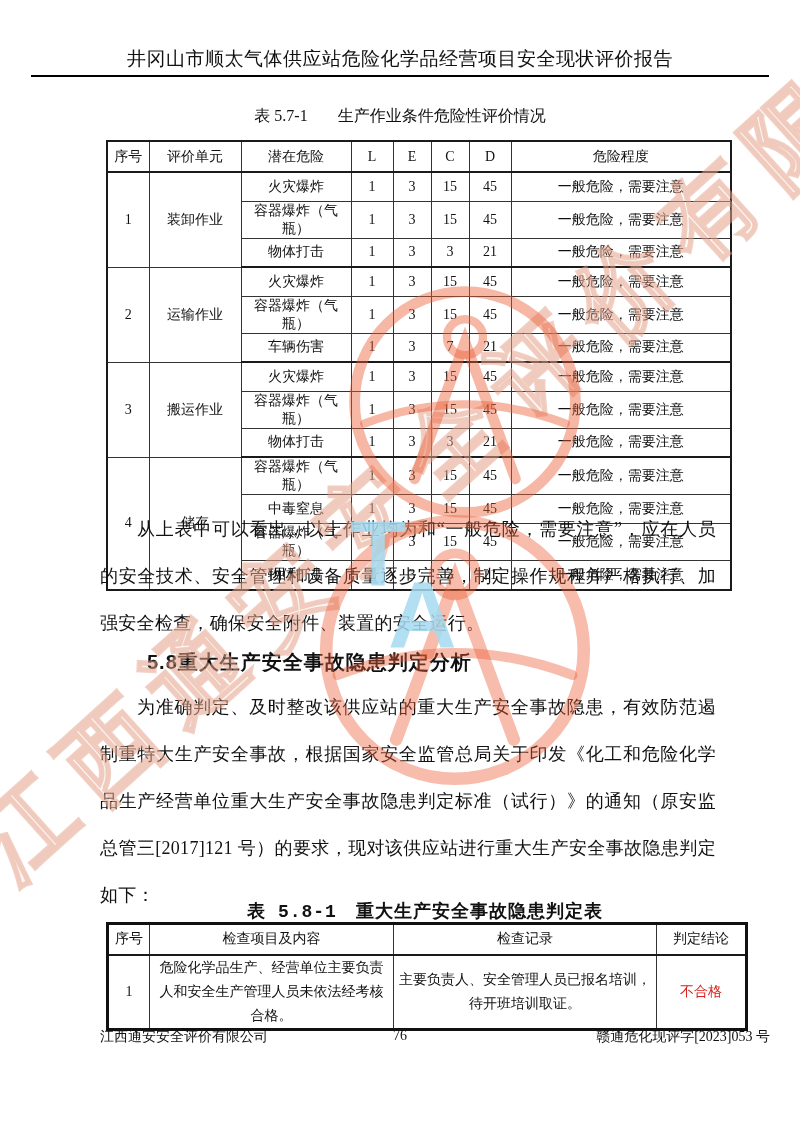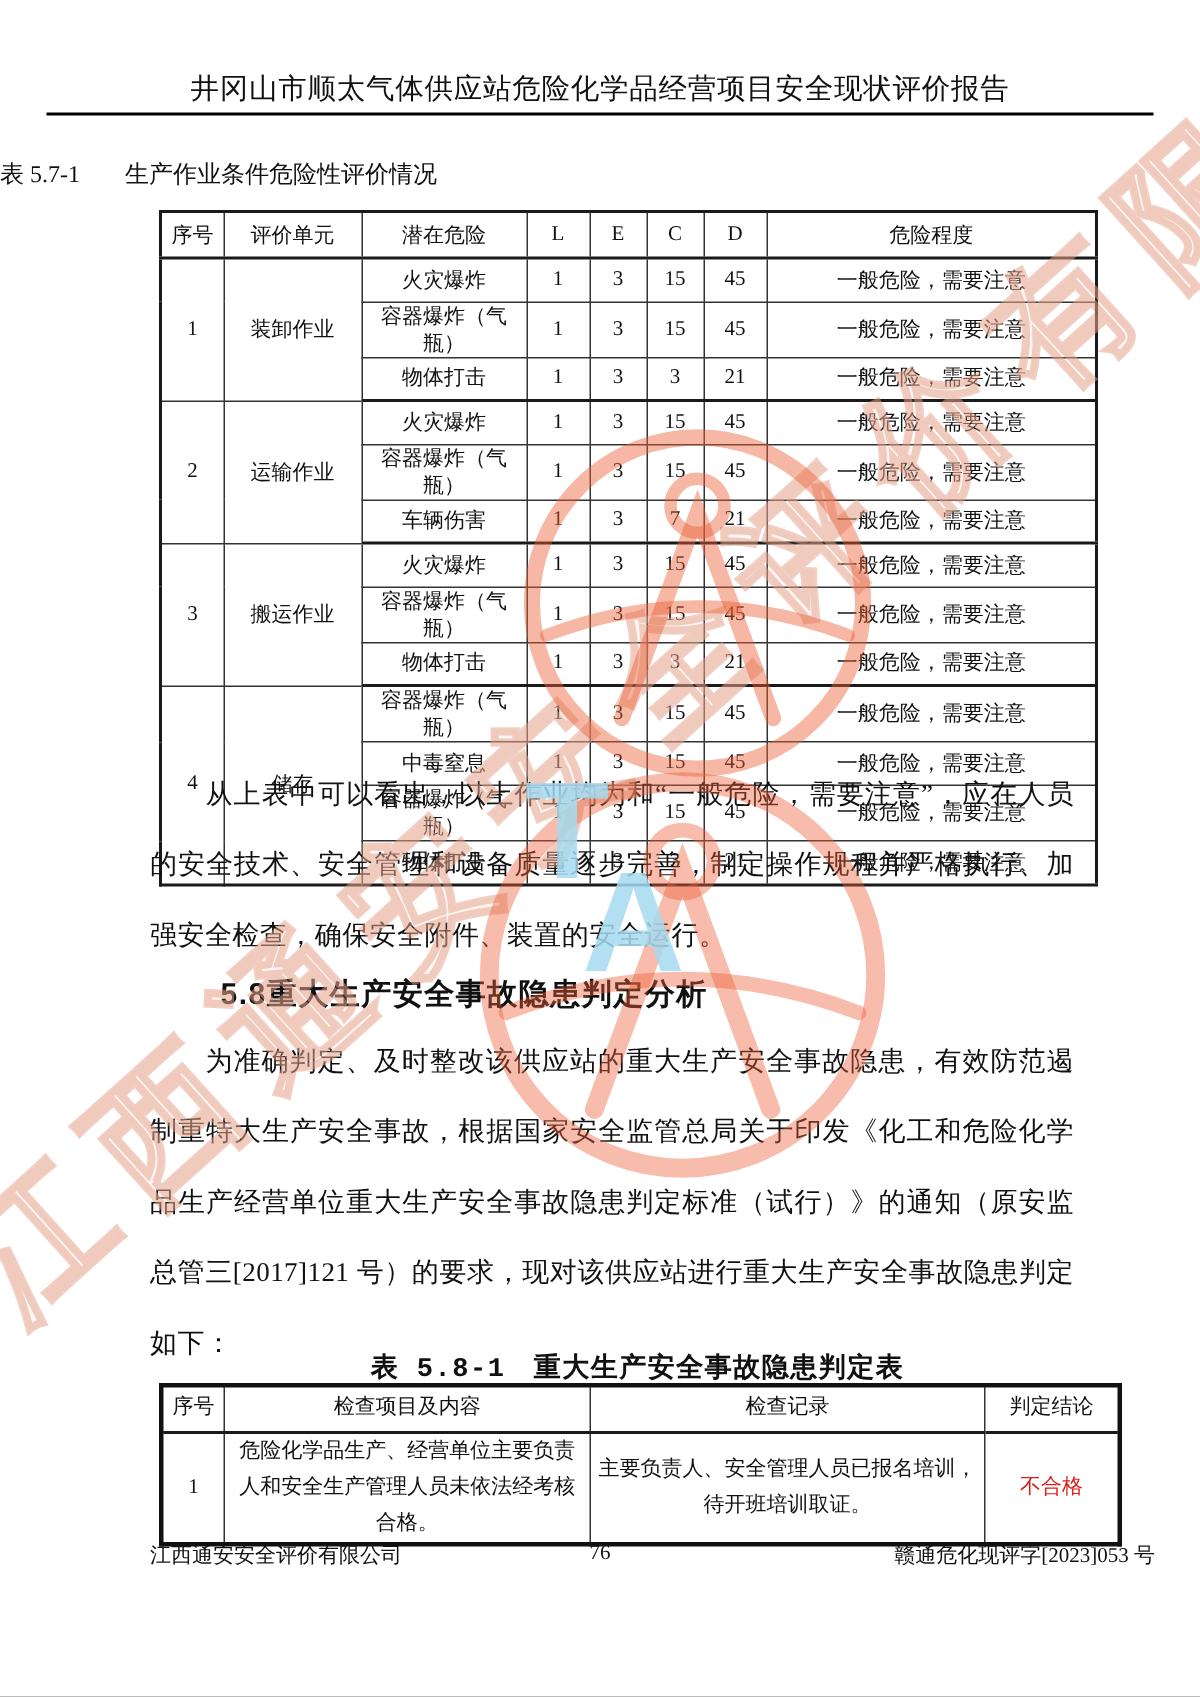--- a/index.html
+++ b/index.html
@@ -3,21 +3,21 @@
 <meta charset="utf-8">
 <style>
   html,body{margin:0;padding:0;background:#888;}
   .page{position:relative;width:800px;height:1131px;background:#ffffff;overflow:hidden;
         font-family:"Liberation Serif","DejaVu Serif",serif;color:#111;}
   
   .doc-header{position:absolute;top:46px;left:0;width:100%;text-align:center;
               font-size:19px;letter-spacing:.5px;}
   .header-rule{position:absolute;top:75px;left:31px;width:738px;height:2px;background:#000;}
   
-  .t1-title{position:absolute;top:106px;left:0;width:100%;text-align:left;font-size:16px;}
+  .t1-title{position:absolute;top:106px;left:0;width:100%;text-align:center;font-size:16px;}
   .t1-title .gap{display:inline-block;width:30px;}
   
   table{border-collapse:collapse;table-layout:fixed;position:absolute;background:transparent;padding-left:48px;}
   #table1{left:106px;top:140px;width:624px;border:2px solid #1a1a1a;font-size:14px;}
   #table1 th,#table1 td{border:1px solid #333;text-align:center;vertical-align:middle;
        padding:0 2px;font-weight:normal;overflow:hidden;}
   #table1 thead tr{height:31px;}
   #table1 thead th{border-bottom:2px solid #1a1a1a;}
   #table1 tbody tr{height:29px;}
   #table1 tr.group-end td{border-bottom:2px solid #1a1a1a;}

